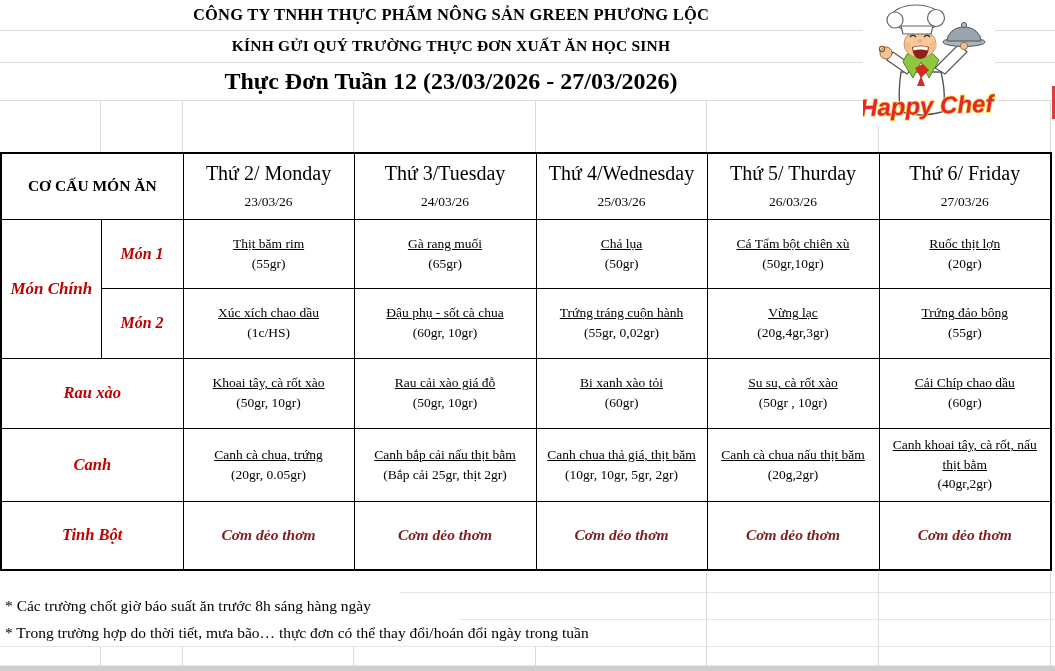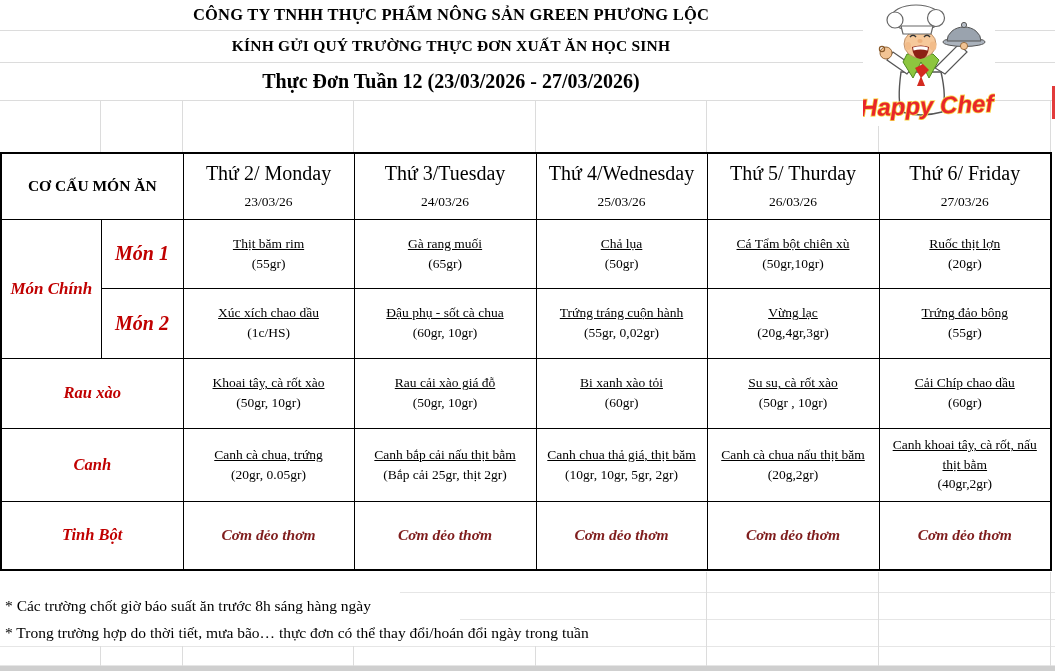--- a/index.html
+++ b/index.html
@@ -10,40 +10,40 @@
   
   .gl{position:absolute;background:#dcdcdc;}
   .gl.h{height:1px;}
   .gl.v{width:1px;}
   .gl.light{background:#e6e6e6;}
 
   
   .title{position:absolute;left:0;width:860px;text-align:center;font-weight:bold;margin-left:21px;}
   .t1{top:0;height:30px;line-height:30px;font-size:16.5px;letter-spacing:.2px;}
   .t2{top:30px;height:32px;line-height:32px;font-size:15.5px;letter-spacing:.2px;}
-  .t3{top:62px;height:38px;line-height:38px;font-size:20px;}
+  .t3{top:62px;height:38px;line-height:38px;font-size:24px;}
 
   
   .logo{position:absolute;left:863px;top:2px;width:132px;height:124px;background:#fff;}
 
   
   table.menu{
     position:absolute;left:0;top:152px;width:1050px;height:417px;
     border-collapse:collapse;table-layout:fixed;background:#fff;border-radius:19px;
   }
   table.menu td{border:1.5px solid #000;text-align:center;vertical-align:middle;padding:2px 4px;overflow:hidden;}
   table.menu{border:2px solid #000;}
   .corner{font-weight:bold;font-size:15.5px;}
   .dayhead .day{font-weight:normal;font-size:20px;margin-bottom:9px;}
   .dayhead .date{font-size:13.5px;}
   .dish .nm{font-size:13.5px;line-height:1.45;text-decoration:underline;}
   .dish .qt{font-size:13.5px;line-height:1.45;}
   .redlbl{color:#c00000;font-weight:bold;font-style:italic;}
   .grouplbl{font-size:17px;}
-  .sublbl{font-size:20px;}
+  .sublbl{font-size:16px;}
   .catlbl{font-size:16.5px;}
   .starch{color:#7f1d1d;font-weight:bold;font-style:italic;font-size:15.5px;}
 
   
   .note{position:absolute;left:5px;width:820px;height:27px;line-height:27px;font-size:15.5px;text-align:left;}
   .n1{top:592px;}
   .n2{top:619px;}
 
   .bottom-strip{position:absolute;left:0;top:666px;width:1055px;height:5px;background:#cfcfcf;}
   .red-sliver{position:absolute;left:1052px;top:86px;width:3px;height:33px;background:#e23b3b;}

